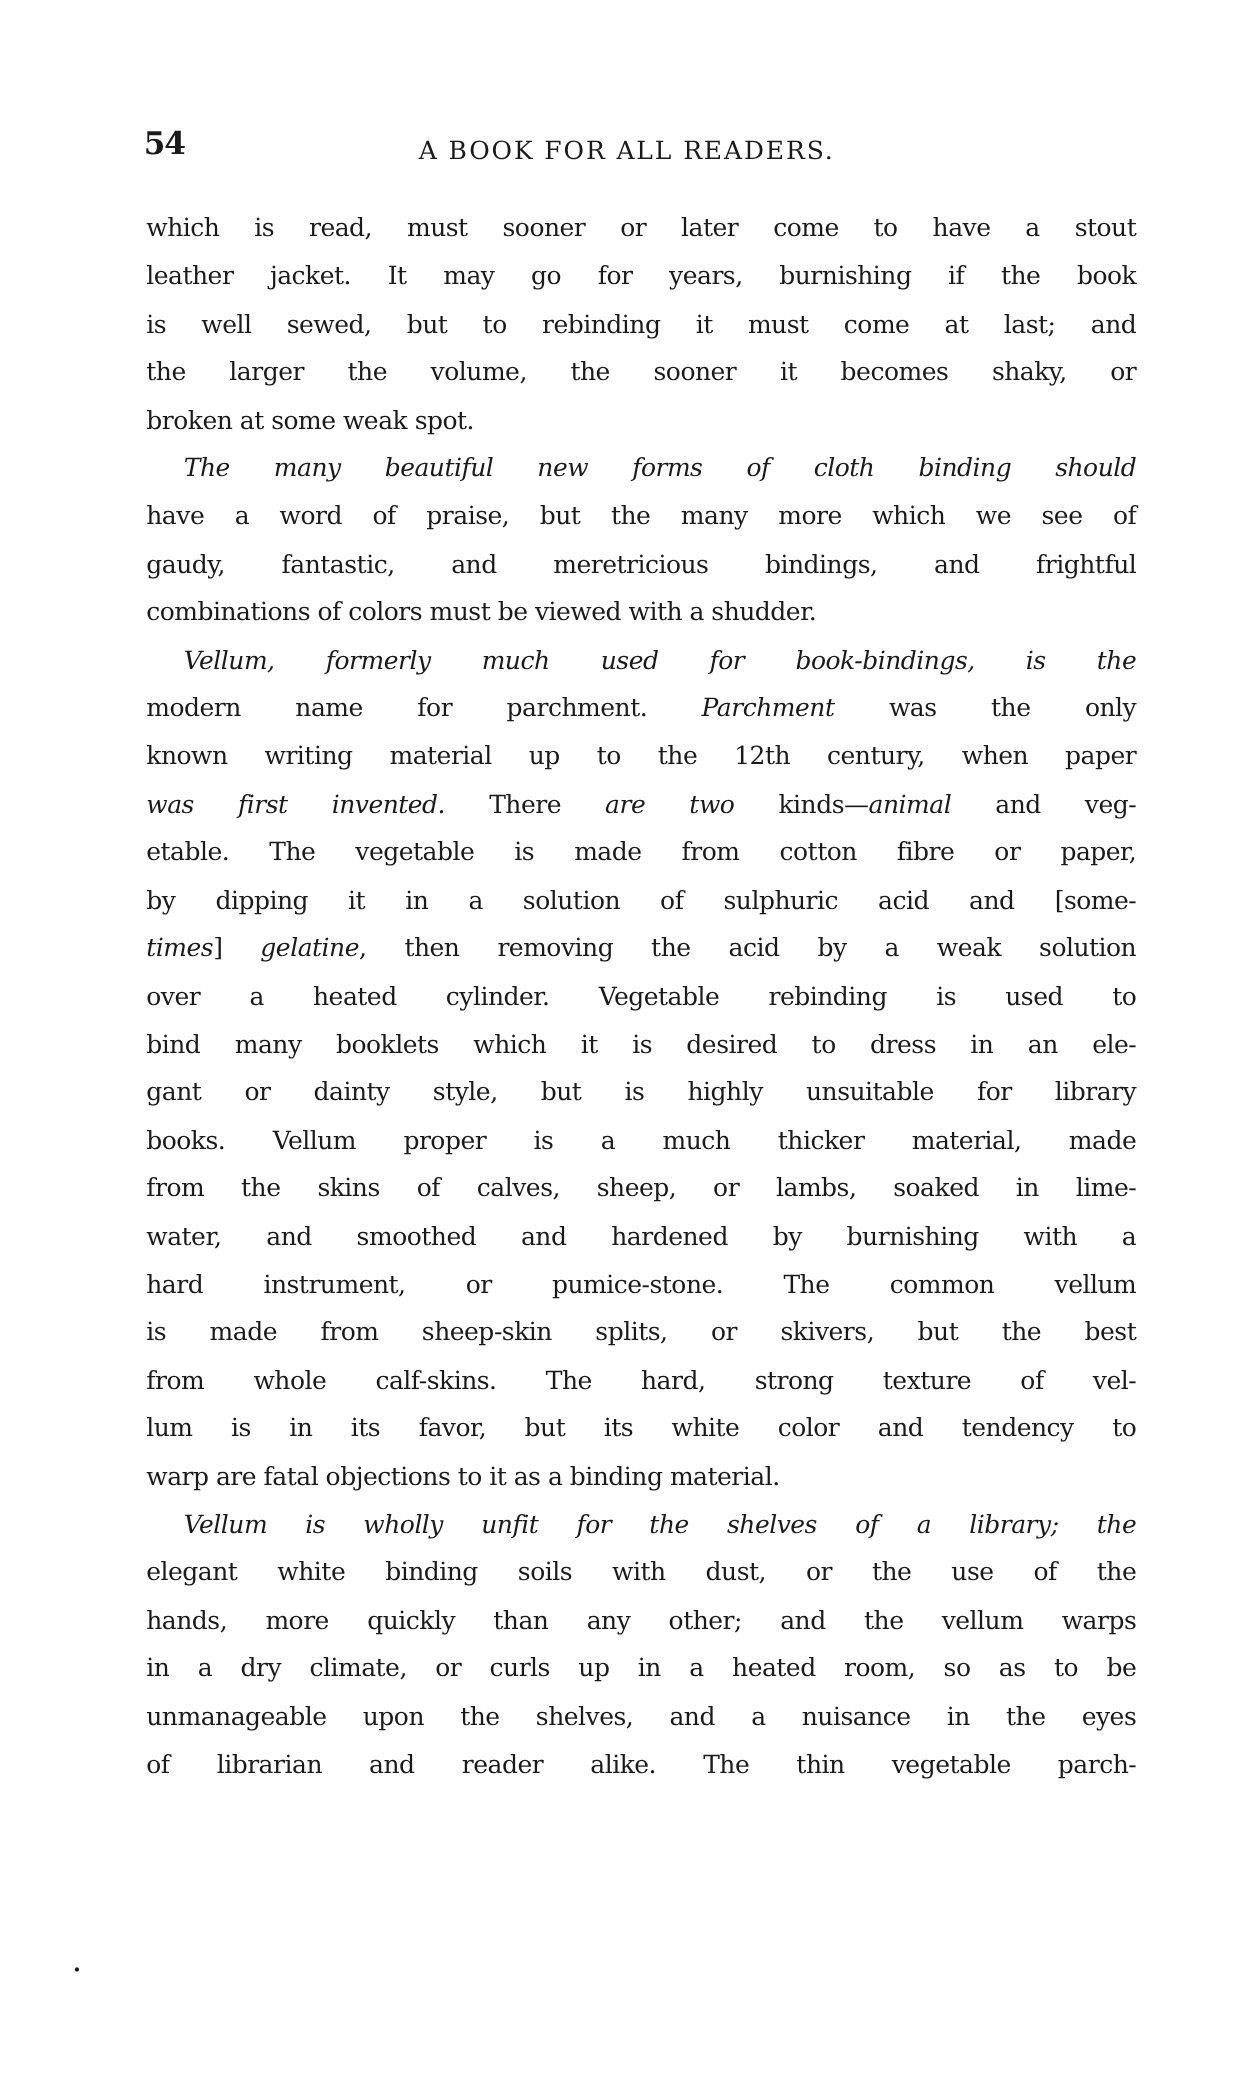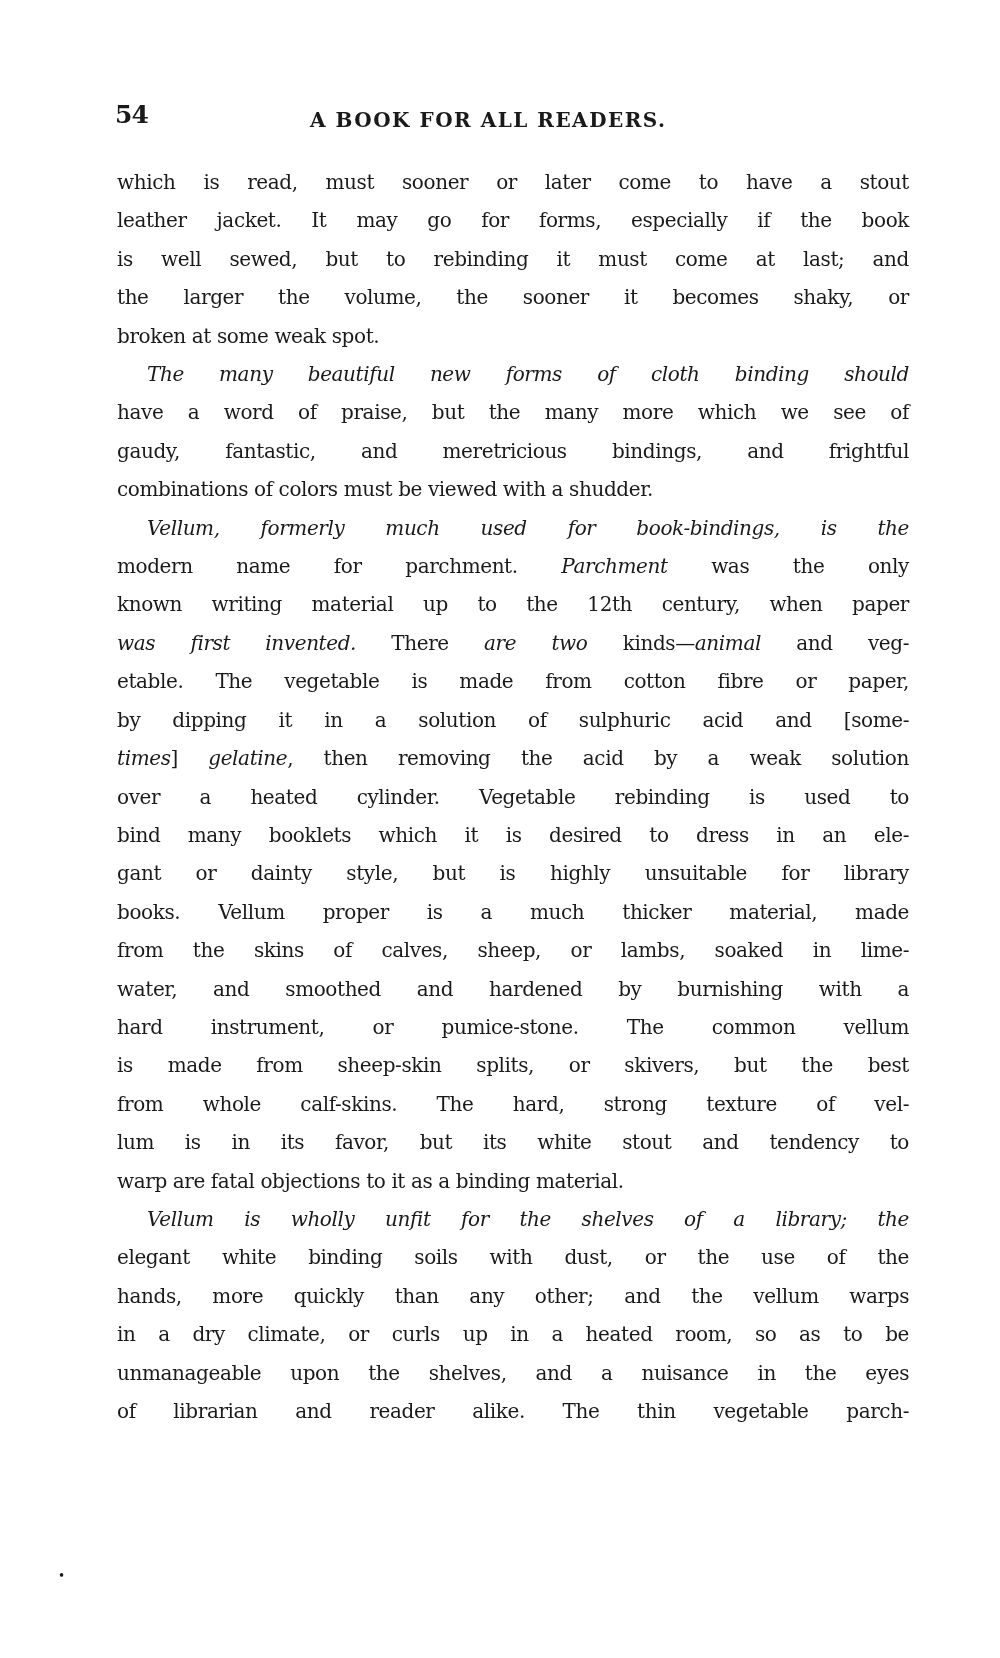--- a/index.html
+++ b/index.html
@@ -10,22 +10,22 @@
     color: #1a1a1a;
   }
   .running-head {
     position: absolute; top: 100px; left: 115px; width: 795px; height: 40px;
   }
   .page-number {
     position: absolute; left: 0; top: 0;
     font-size: 25px; font-weight: bold; letter-spacing: -1px;
   }
   .running-title {
-    position: absolute; left: 195px; top: 8px;
-    font-size: 20px; font-weight: bold; letter-spacing: 1.5px;
+    position: absolute; left: 220px; top: 8px;
+    font-size: 20px; font-weight: normal; letter-spacing: 1.5px;
   }
   .body-text {
     position: absolute; top: 163px; left: 117px; width: 792px;
     font-size: 20px; line-height: 38.4px;
     text-align: justify; letter-spacing: -0.4px;
   }
   .line {
     display: block; white-space: nowrap;
     text-align-last: justify; text-align: justify;
   }
@@ -43,21 +43,21 @@
 <div class="page">
   <div class="running-head">
     <span class="page-number">54</span>
     <span class="running-title">A BOOK FOR ALL READERS.</span>
   </div>
 
   <div class="body-text">
 
     <div class="paragraph">
       <span class="line">which is read, must sooner or later come to have a stout</span>
-      <span class="line">leather jacket.  It may go for forms, especially if the book</span>
+      <span class="line">leather jacket.  It may go for years, burnishing if the book</span>
       <span class="line">is well sewed, but to rebinding it must come at last; and</span>
       <span class="line">the larger the volume, the sooner it becomes shaky, or</span>
       <span class="line last">broken at some weak spot.</span>
     </div>
 
     <div class="paragraph">
       <span class="line indent">The many beautiful new forms of cloth binding should</span>
       <span class="line">have a word of praise, but the many more which we see of</span>
       <span class="line">gaudy, fantastic, and meretricious bindings, and frightful</span>
       <span class="line last">combinations of colors must be viewed with a shudder.</span>
@@ -73,21 +73,21 @@
       <span class="line"><em>times</em><span>] </span><em>gelatine</em><span>, then removing the acid by a weak solution</span></span>
       <span class="line">over a heated cylinder.  Vegetable rebinding is used to</span>
       <span class="line">bind many booklets which it is desired to dress in an ele-</span>
       <span class="line">gant or dainty style, but is highly unsuitable for library</span>
       <span class="line">books.  Vellum proper is a much thicker material, made</span>
       <span class="line">from the skins of calves, sheep, or lambs, soaked in lime-</span>
       <span class="line">water, and smoothed and hardened by burnishing with a</span>
       <span class="line">hard instrument, or pumice-stone.  The common vellum</span>
       <span class="line">is made from sheep-skin splits, or skivers, but the best</span>
       <span class="line">from whole calf-skins.  The hard, strong texture of vel-</span>
-      <span class="line">lum is in its favor, but its white stout and tendency to</span>
+      <span class="line">lum is in its favor, but its white color and tendency to</span>
       <span class="line last">warp are fatal objections to it as a binding material.</span>
     </div>
 
     <div class="paragraph">
       <span class="line indent">Vellum is wholly unfit for the shelves of a library; the</span>
       <span class="line">elegant white binding soils with dust, or the use of the</span>
       <span class="line">hands, more quickly than any other; and the vellum warps</span>
       <span class="line">in a dry climate, or curls up in a heated room, so as to be</span>
       <span class="line">unmanageable upon the shelves, and a nuisance in the eyes</span>
       <span class="line">of librarian and reader alike.  The thin vegetable parch-</span>

